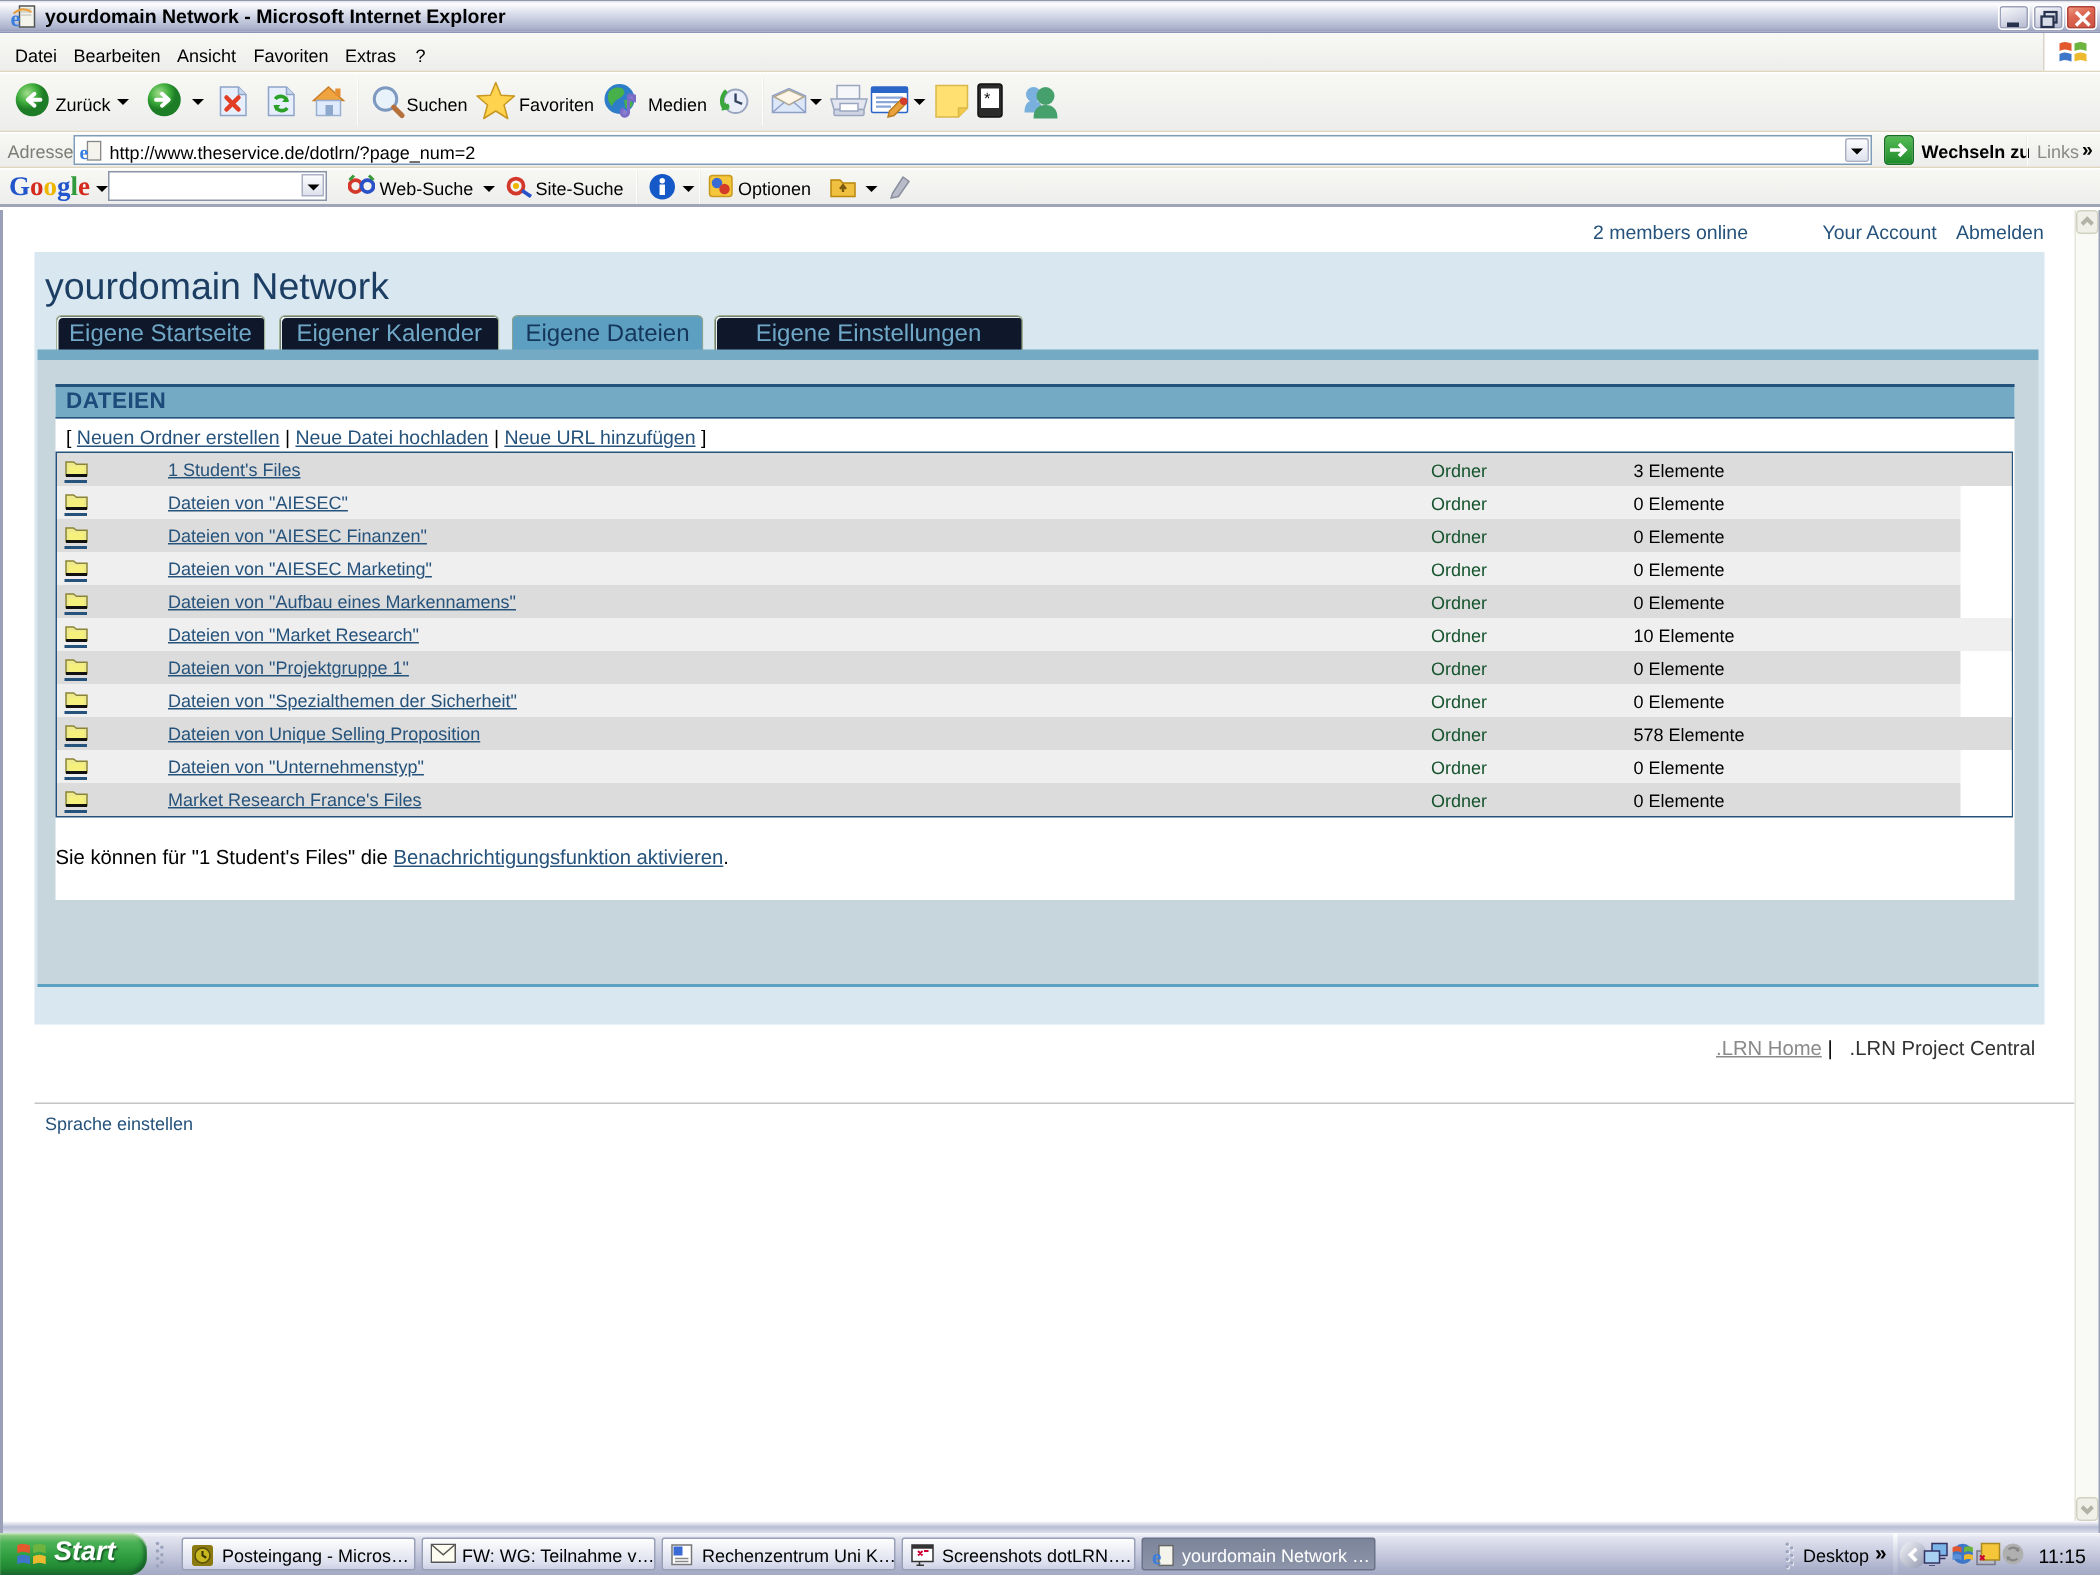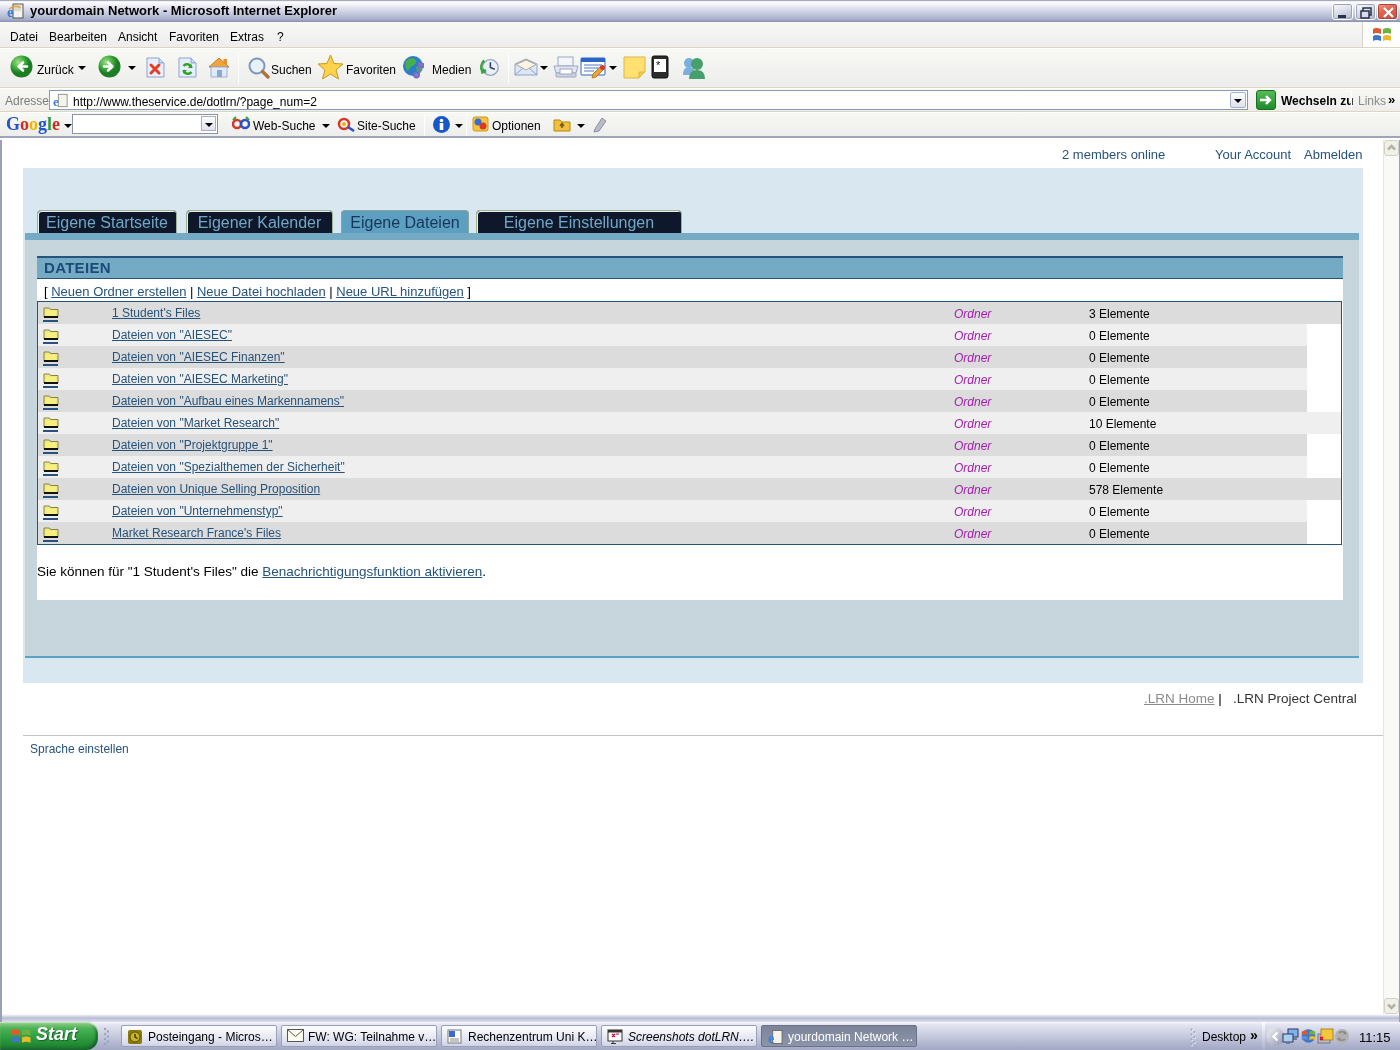--- a/index.html
+++ b/index.html
@@ -42,21 +42,21 @@
 #whitebox { left:12px; top:16px; width:1306px; height:344px; background:#fff; }
 #dateienbar { left:0; top:0; width:1306px; height:23px; background:#74aac3; border-top:2px solid #26537c; border-bottom:1px solid #26537c; color:#1c4a7a; font-weight:bold; font-size:15px; line-height:20px; padding-left:7px; letter-spacing:0.3px; }
 #linksrow { left:7px; top:28px; }
 #ftable { left:0; top:45px; width:1305px; border-top:1.5px solid #26537c; border-left:1.5px solid #26537c; border-right:1.5px solid #26537c; border-bottom:1.5px solid #26537c; }
 .frow { position:relative; width:100%; height:22px; }
 .fr-d { background:#dcdcdc; }
 .fr-l { background:#efefef; }
 .fwhite { position:absolute; right:0; top:0; width:34px; height:22px; background:#fff; }
 .ficon { position:absolute; left:5px; top:3px; }
 .fname { position:absolute; left:74px; top:4px; color:#26537c; font-size:12px; }
-.ftype { position:absolute; left:916px; top:5px; color:#a21caf; font-size:12px;font-style:italic; }
+.ftype { position:absolute; left:916px; top:5px; color:#14532d; font-size:12px; }
 .fcount { position:absolute; left:1051px; top:5px; color:#000; font-size:12px; }
 #notetext { left:0px; top:308px; color:#000; font-size:13.5px; }
 #footerlinks { top:551px; right:43px; font-size:13.5px; }
 #hrline { left:23px; top:595px; width:1360px; height:1px; background:#c4c4c4; }
 #sprache { left:30px; top:602px; color:#26537c; font-size:12px; }
 
 
 #scroll { left:1383px; top:0; width:16px; height:874px; background:#f9f9f5; border-left:1px solid #e6e6de; }
 .sbtn { position:absolute; left:0px; width:15px; height:16px; background:#f0f0e8; border:1px solid #d2d2c2; border-radius:3px; }
 
@@ -339,20 +339,21 @@
       </svg>
   </div>
 </div>
 
 <div class="abs" id="page">
   <div class="abs nav" style="left:1062px; top:7px;">2 members online</div>
   <div class="abs nav" style="left:1215px; top:7px;">Your Account</div>
   <div class="abs nav" style="left:1304px; top:7px;">Abmelden</div>
 
   <div class="abs" id="bluebox">
+    <div class="abs" id="heading">yourdomain Network</div>
     <div class="abs tab" style="left:14px; width:140px;">Eigene Startseite</div>
     <div class="abs tab" style="left:163px; width:147px;">Eigener Kalender</div>
     <div class="abs tab tabactive" style="left:318px; width:128px;">Eigene Dateien</div>
     <div class="abs tab" style="left:453px; width:206px;">Eigene Einstellungen</div>
     <div class="abs" id="tealband"></div>
     <div class="abs" id="portlet">
       <div class="abs" id="whitebox">
         <div class="abs" id="linksrow"><span>[ </span><a class="nav" href="#" style="text-decoration:underline;">Neuen Ordner erstellen</a><span> | </span><a class="nav" style="text-decoration:underline;">Neue Datei hochladen</a><span> | </span><a class="nav" style="text-decoration:underline;">Neue URL hinzufügen</a><span> ]</span></div>
         <div class="abs" id="dateienbar">DATEIEN</div>
         <div class="abs" id="ftable">
@@ -537,21 +538,21 @@
     <div class="tblabel">FW: WG: Teilnahme v…</div>
   </div>
   <div class="taskbtn" style="left:441px; width:156px;">
     <div class="tbicon"><svg width="15" height="15">
           <rect x="1" y="1" width="13" height="13" fill="#fff" stroke="#777"></rect>
           <rect x="2" y="2" width="6" height="6" fill="#3a6ad4"></rect>
           <path d="M3 10 H12 M3 12 H12" stroke="#888"></path>
         </svg></div>
     <div class="tblabel">Rechenzentrum Uni K…</div>
   </div>
-  <div class="taskbtn" style="left:601px; width:156px;font-style:italic;">
+  <div class="taskbtn" style="left:601px; width:156px;">
     <div class="tbicon"><svg width="16" height="15">
           <rect x="1" y="1" width="14" height="11" fill="#fff" stroke="#333"></rect>
           <rect x="1" y="1" width="14" height="2.5" fill="#333"></rect>
           <path d="M5 5 L8 8 M8 5 L5 8 M9 5 H12" stroke="#c03" stroke-width="1.2"></path>
           <path d="M6 12 L6 15 M4 14.5 H9" stroke="#333"></path>
         </svg></div>
     <div class="tblabel">Screenshots dotLRN….</div>
   </div>
   <div class="taskbtn taskpressed" style="left:761px; width:156px;">
     <div class="tbicon"><svg width="16" height="16" viewBox="0 0 17 16">

